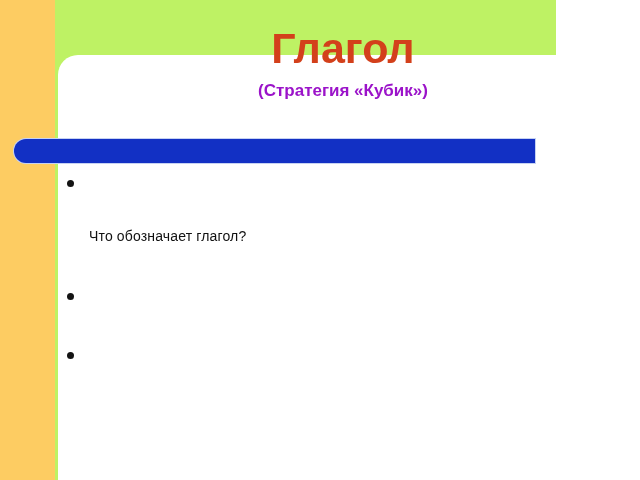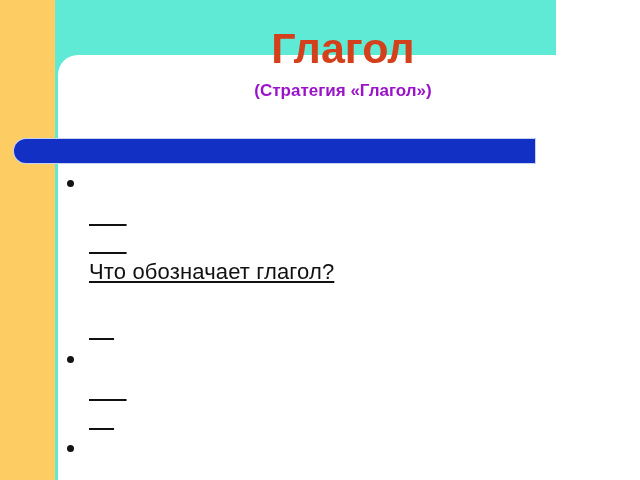--- a/index.html
+++ b/index.html
@@ -12,21 +12,21 @@
     overflow: hidden;
     background: #ffffff;
     font-family: "Liberation Sans", sans-serif;
     -webkit-font-smoothing: antialiased;
   }
 
   #slide {
     position: relative;
     width: 556px;
     height: 480px;
-    background: #5eead4;
+    background: #bef264;
     overflow: hidden;
   }
 
   
   .sidebar-band {
     position: absolute;
     left: 0;
     top: 0;
     width: 55px;
     height: 480px;
@@ -96,26 +96,25 @@
     width: 520px;
     margin: 0;
     padding: 0;
     list-style: none;
     z-index: 4;
   }
   .bullet-item {
     position: relative;
     padding-left: 25px;
     margin-bottom: 4px;
-    font-size: 22px;
+    font-size: 14px;
     color: #111111;
     line-height: 1.30;
     letter-spacing: 0.15px;
     white-space: pre-wrap;
-    text-decoration: underline;
   }
   .bullet-item .bullet-dot {
     position: absolute;
     left: 3px;
     top: 8px;
     width: 7px;
     height: 7px;
     border-radius: 50%;
     background: #131313;
   }
@@ -127,21 +126,21 @@
 <body>
 
 <div id="slide">
 
   <div class="sidebar-band"></div>
 
   <div class="content-panel"></div>
 
   <div class="title-block">
     <div class="slide-title">Глагол</div>
-    <div class="slide-subtitle">(Стратегия «Глагол»)</div>
+    <div class="slide-subtitle">(Стратегия «Кубик»)</div>
   </div>
 
   <div class="divider-bar"></div>
 
   <ul class="bullet-list">
     <li class="bullet-item">
       <span class="bullet-dot"></span>
       <span class="bullet-text">Что обозначает глагол?</span>
     </li>
     <li class="bullet-item">

